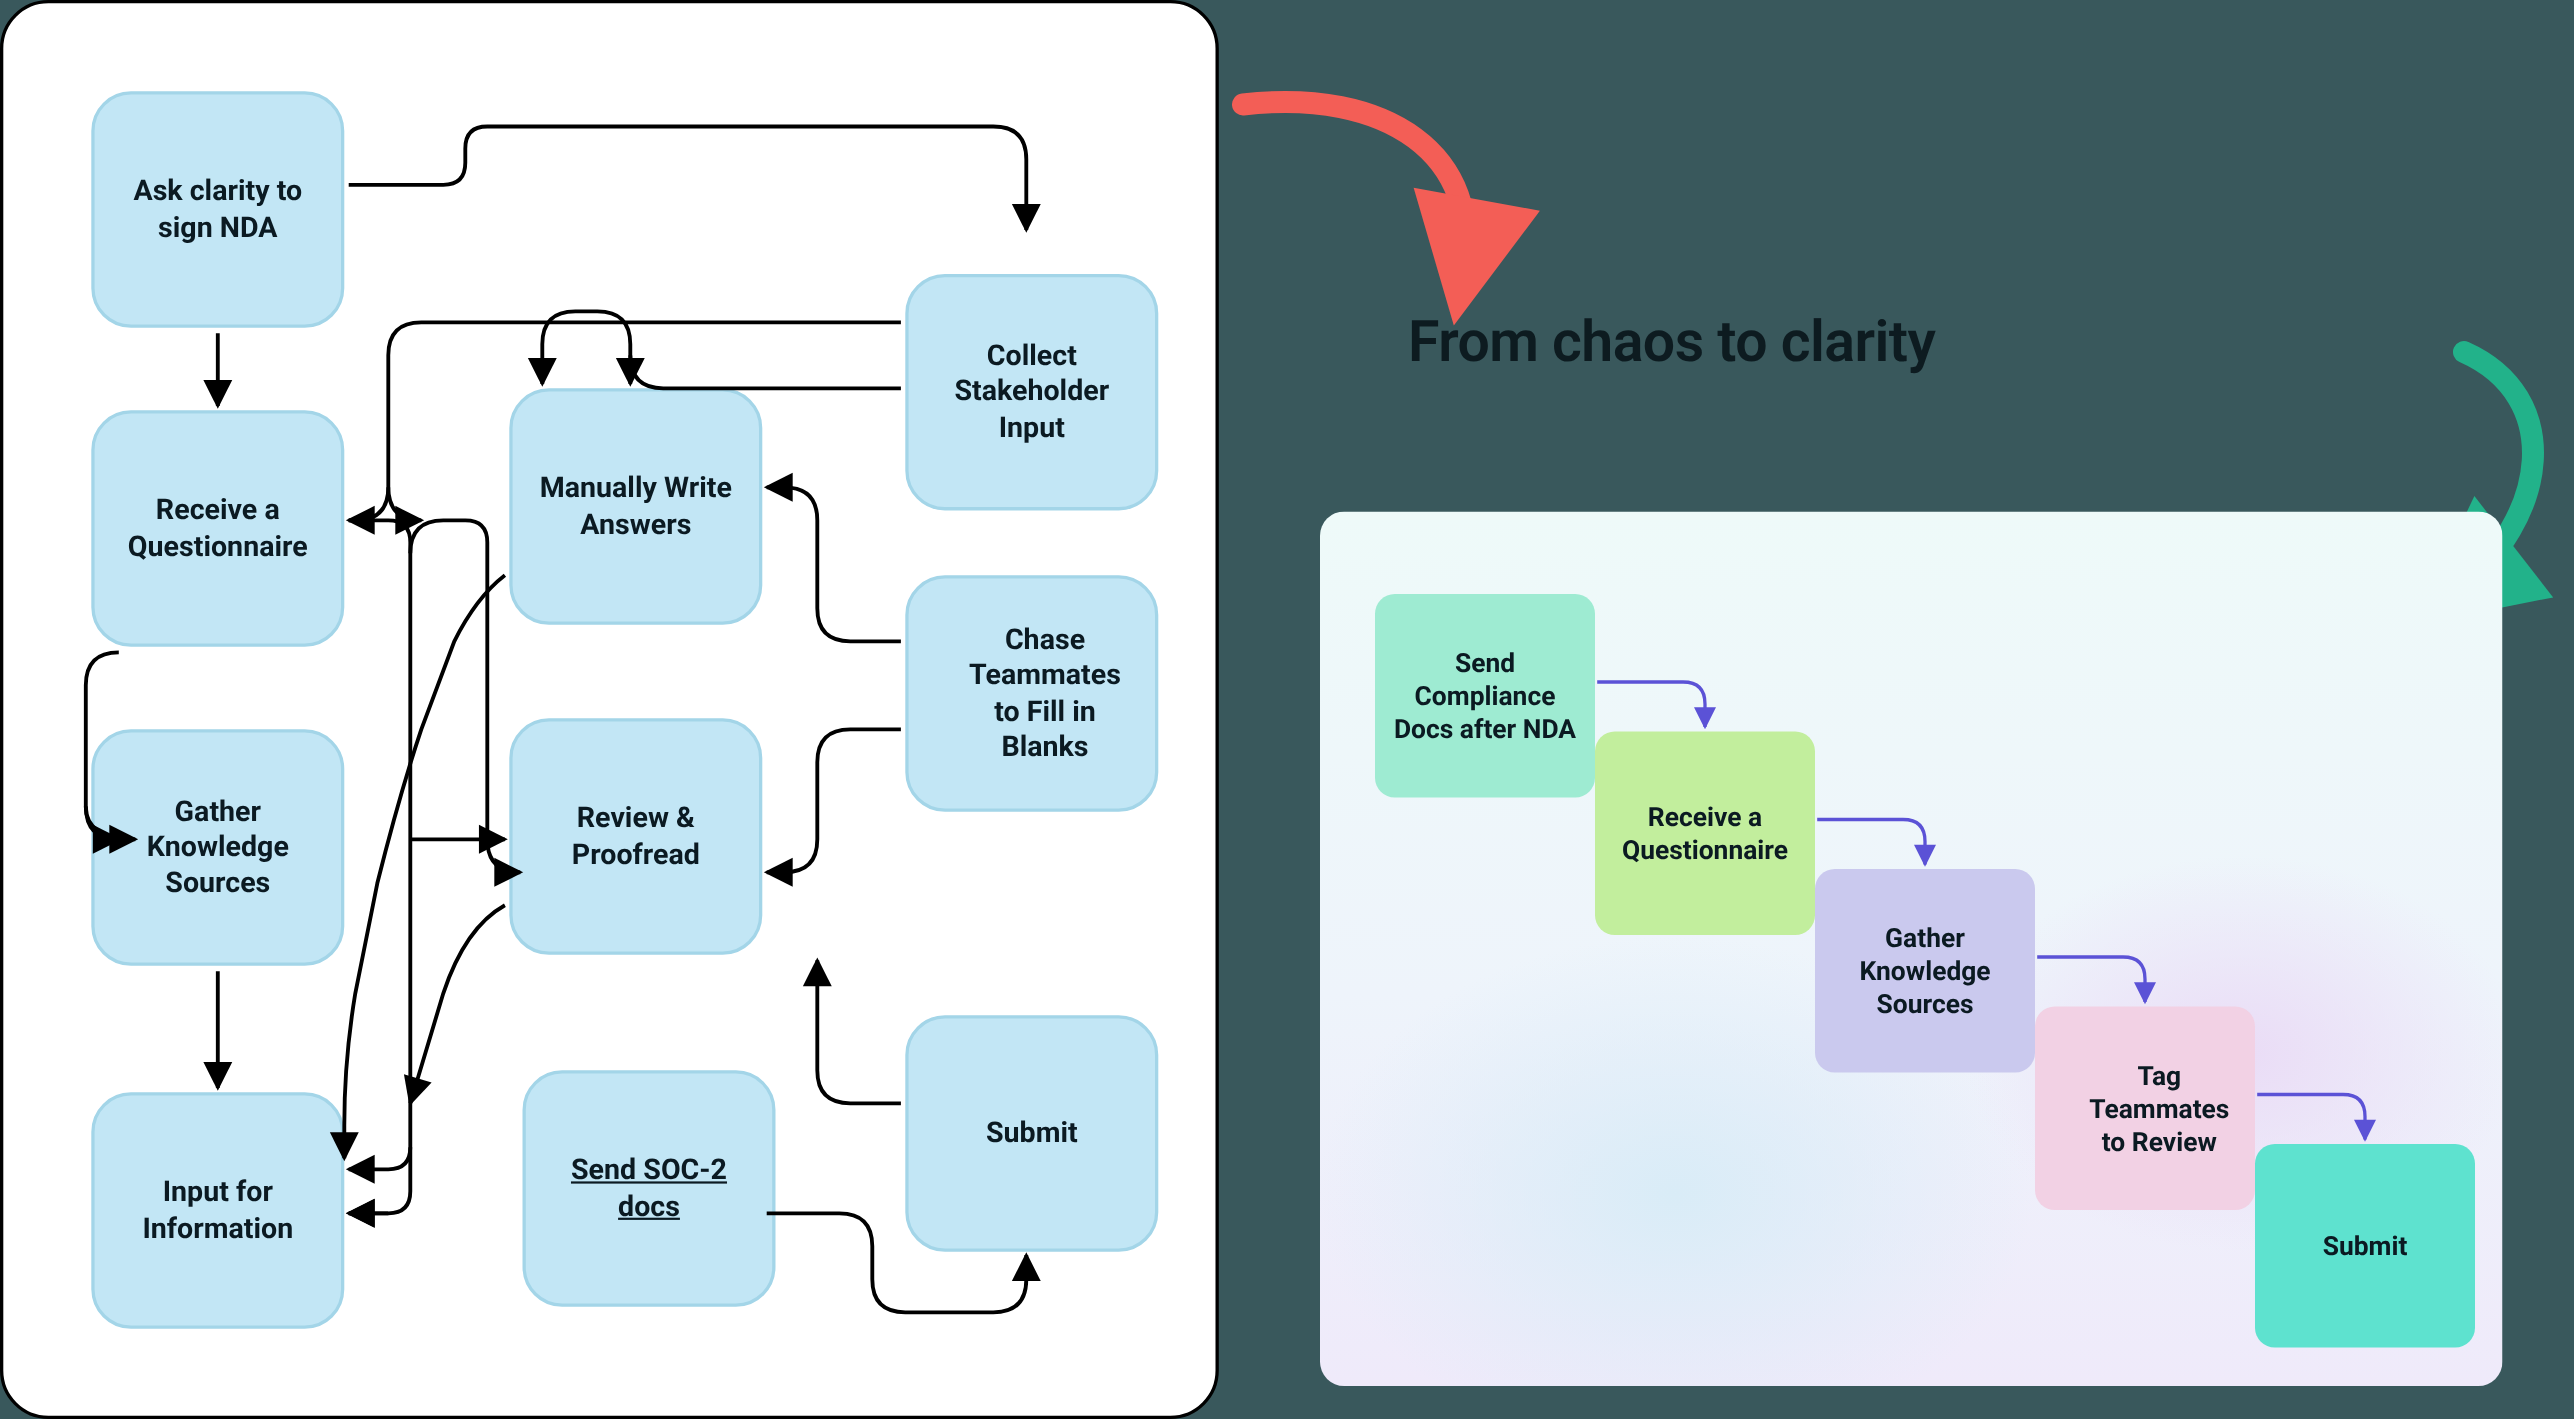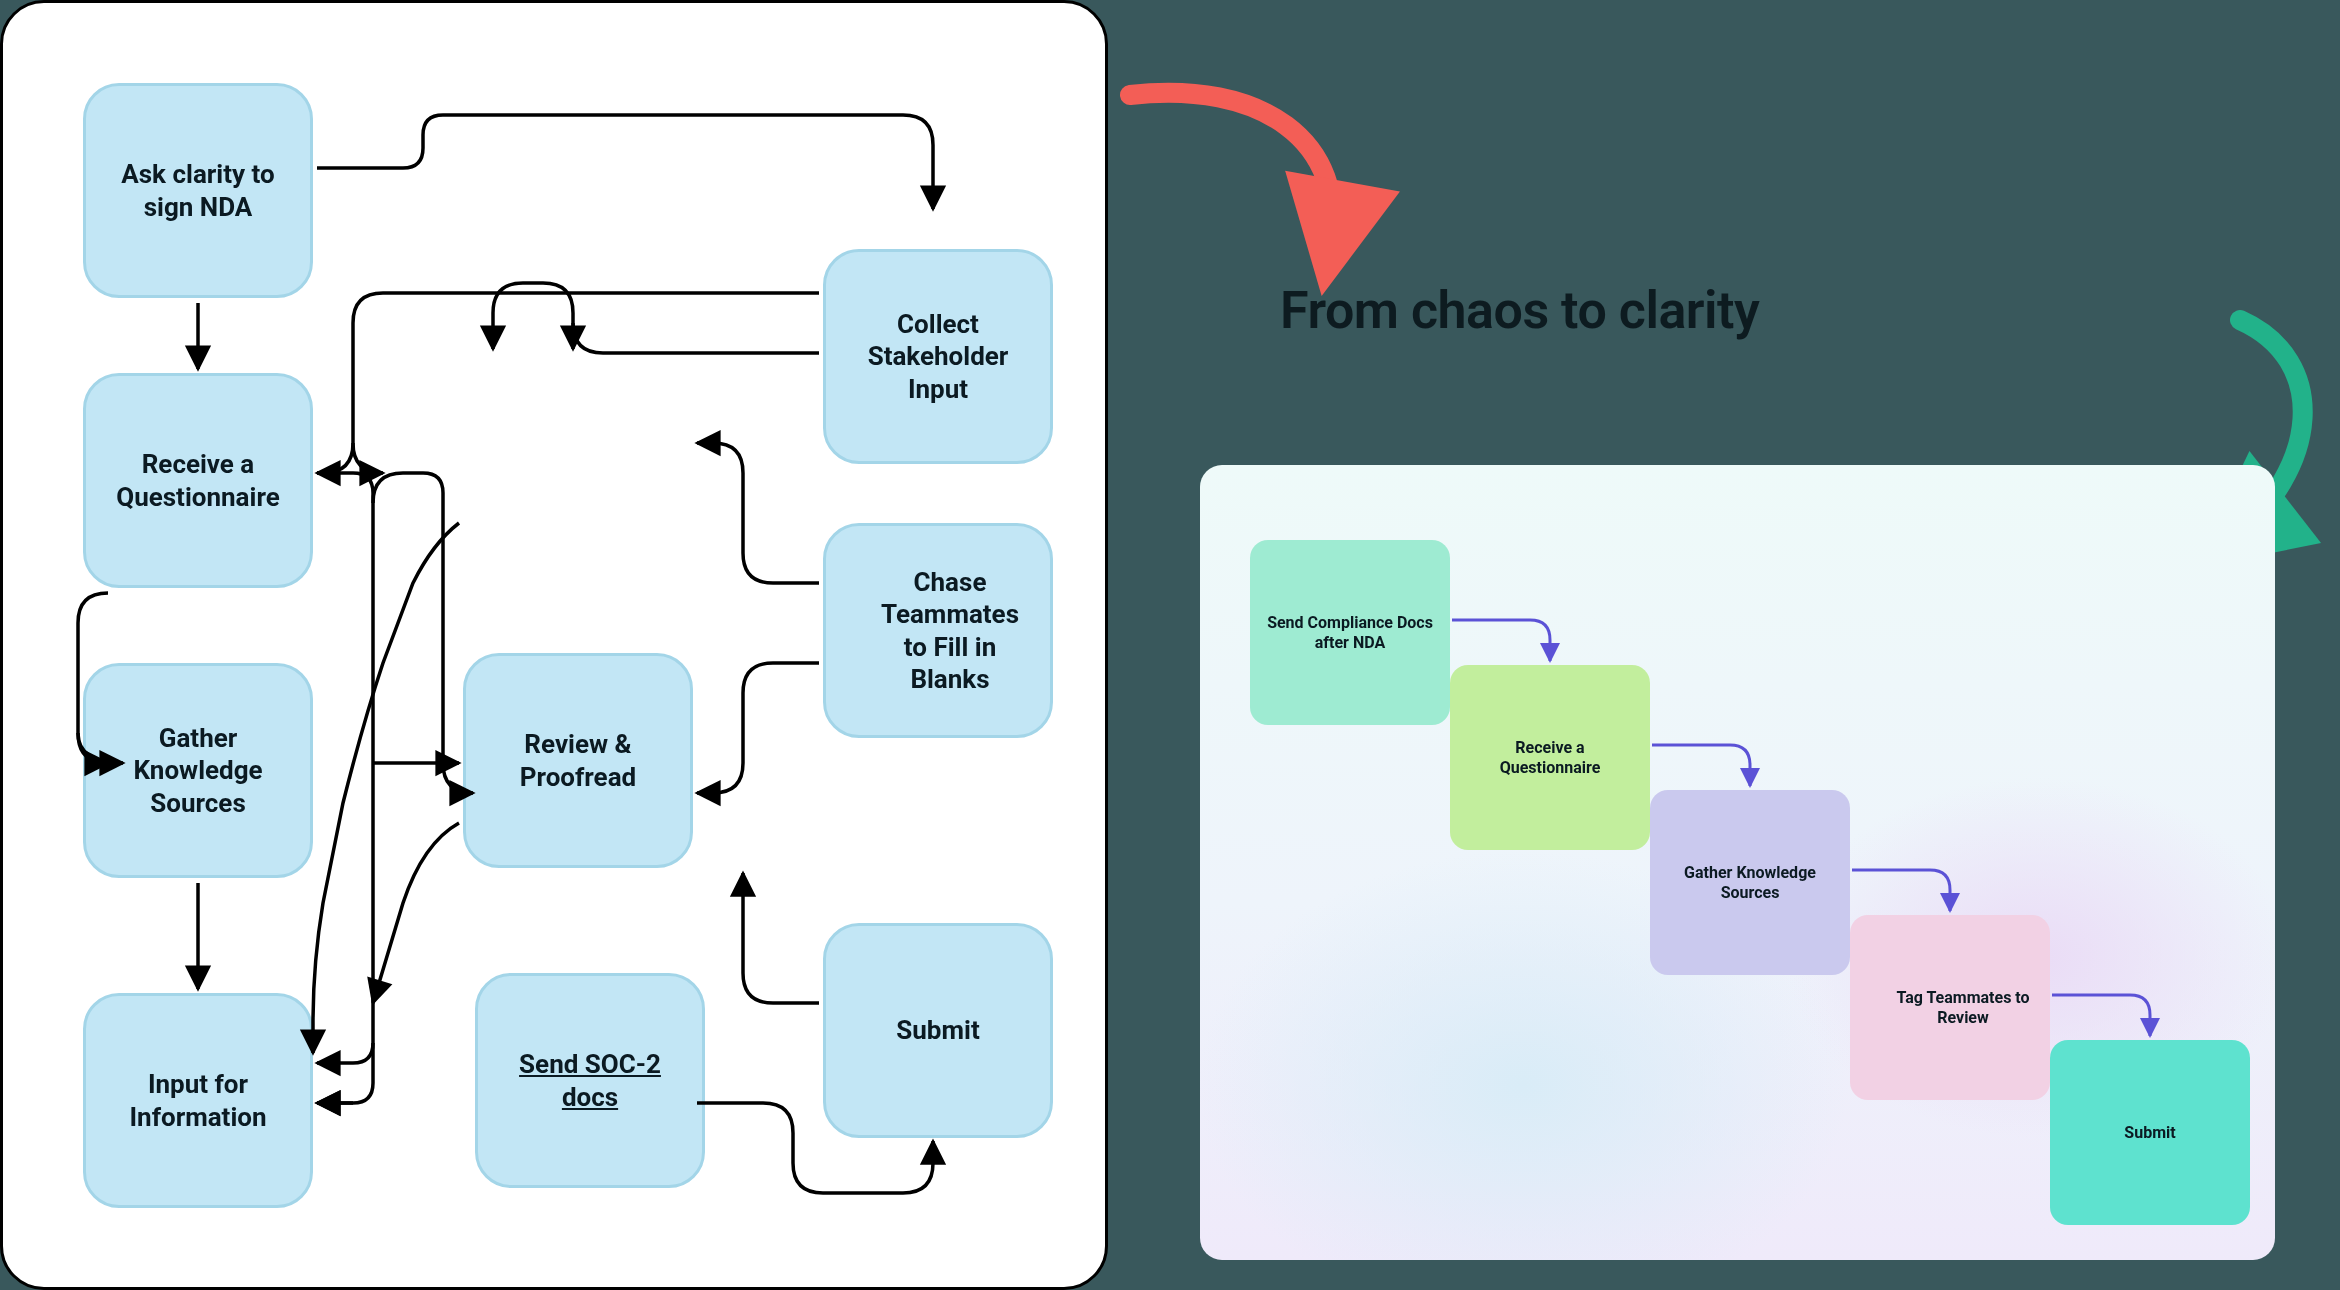--- a/index.html
+++ b/index.html
@@ -54,21 +54,21 @@
       linear-gradient(180deg,#eefaf9 0%,#eef4fb 55%,#efeafA 100%);
     border-radius:22px;
     box-sizing:border-box;
   }
   .node-r{
     position:absolute;
     width:200px;height:185px;
     border-radius:18px;
     display:flex;align-items:center;justify-content:center;
     text-align:center;
-    font-size:16px;
+    font-size:24px;
     font-weight:700;
     color:#0b1a22;
     padding:14px;
     box-sizing:border-box;
     line-height:1.25;
   }
   .c-teal {background:#9eebd2;}
   .c-green{background:#c2ee9d;}
   .c-purple{background:#cac9ee;}
   .c-pink {background:#f2d1e4;padding-left:40px;}
@@ -92,20 +92,21 @@
 
 <div class="stage">
 
   <div class="panel-left">
 
     <div class="node-l" style="left:80px;top:80px;">Ask clarity to sign NDA</div>
     <div class="node-l" style="left:80px;top:370px;">Receive a Questionnaire</div>
     <div class="node-l" style="left:80px;top:660px;">Gather Knowledge Sources</div>
     <div class="node-l" style="left:80px;top:990px;">Input for Information</div>
 
+    <div class="node-l" style="left:460px;top:350px;">Manually Write Answers</div>
     <div class="node-l" style="left:460px;top:650px;">Review &amp; Proofread</div>
     <div class="node-l" style="left:472px;top:970px;text-decoration:underline;">Send SOC-2 docs</div>
 
     <div class="node-l" style="left:820px;top:210px;margin-top:36px;">Collect Stakeholder Input</div>
     <div class="node-l" style="left:820px;top:520px;padding-left:42px;">Chase Teammates to Fill in Blanks</div>
     <div class="node-l" style="left:820px;top:920px;">Submit</div>
 
     <svg class="overlay" width="1108" height="1290">
       <defs>
         <marker id="ah" viewBox="0 0 12 12" refX="10" refY="6" markerWidth="9" markerHeight="9" orient="auto-start-reverse">

